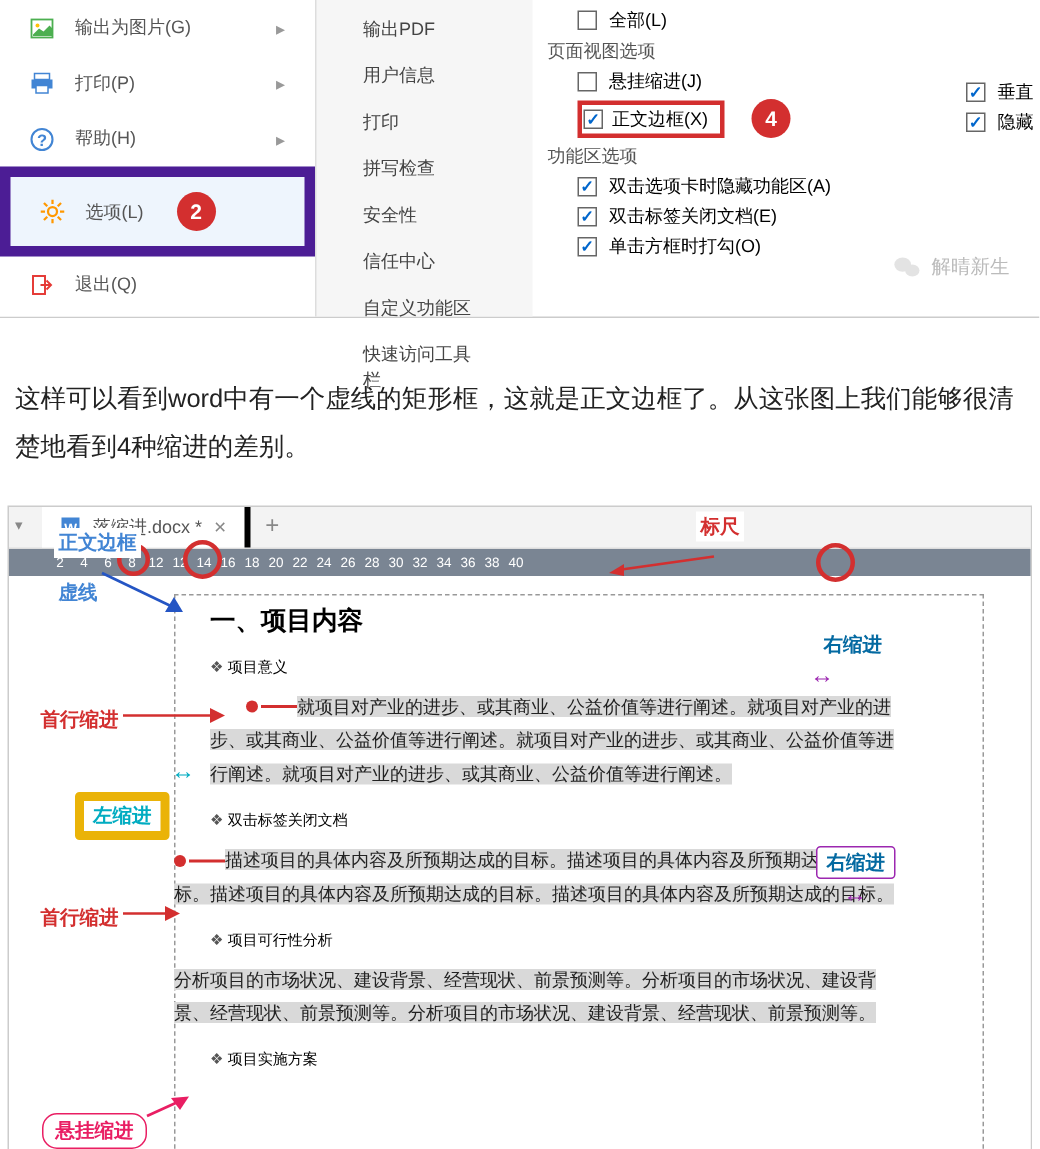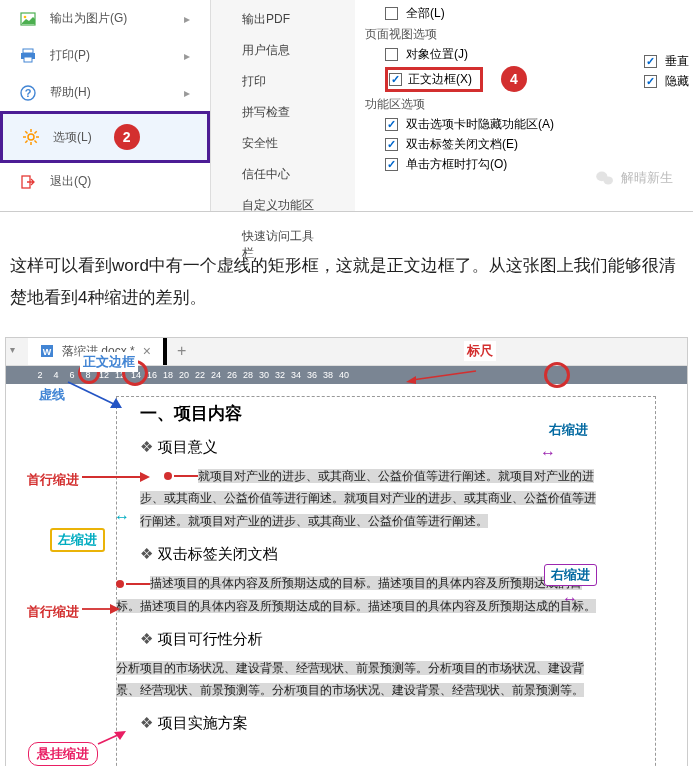--- a/index.html
+++ b/index.html
@@ -2,21 +2,21 @@
 <html><head>
   <meta charset="utf-8">
   <style>
     * { margin: 0; padding: 0; box-sizing: border-box; }
     body { font-family: "Microsoft YaHei", sans-serif; font-size: 12px; background: #fff; width: 693px; }
     
     
     .top-section { display: flex; height: 212px; border-bottom: 1px solid #ccc; }
     .left-menu { width: 210px; background: #fff; padding: 0; }
     .menu-item { display: flex; align-items: center; padding: 10px 20px; gap: 14px; color: #555; cursor: default; }
-    .menu-item.highlighted { border: 3px solid #4c1d95; background: #eef5fd; }
+    .menu-item.highlighted { border: 7px solid #4c1d95; background: #eef5fd; }
     .icon-box { width: 16px; height: 16px; display: flex; align-items: center; justify-content: center; }
     .red-circle { display: inline-flex; align-items: center; justify-content: center; width: 26px; height: 26px; border-radius: 50%; background: #d32f2f; color: #fff; font-weight: bold; font-size: 14px; margin-left: 8px; }
     
     .mid-menu { width: 145px; background: #f6f6f6; border-left: 1px solid #ddd; padding: 4px 15px; }
     .mid-item { padding: 7px 16px; color: #444; font-size: 12px; }
     
     .options-panel { flex: 1; padding: 2px 10px; position: relative; }
     .opt-group-title { color: #555; margin: 4px 0 3px 0; font-size: 12px; }
     .opt-line { display: flex; align-items: center; margin: 3px 0 3px 20px; gap: 2px; }
     .checkbox { width: 13px; height: 13px; border: 1px solid #666; display: inline-flex; align-items: center; justify-content: center; margin-right: 6px; background: #fff; }
@@ -39,21 +39,21 @@
     
     .ruler-area { position: relative; background: #7a8593; }
     .ruler { display: flex; height: 18px; background: #7a8593; color: #fff; font-size: 9px; align-items: center; padding-left: 26px; }
     .ruler-mark { width: 16px; text-align: center; flex-shrink: 0; }
     
     .doc-body { position: relative; background: #fff; min-height: 420px; padding: 18px 0 24px 0; }
     .doc-content { margin-left: 134px; width: 460px; position: relative; }
     .dotted-frame { position: absolute; left: 110px; top: 12px; width: 540px; height: 400px; border: 1px dashed #999; pointer-events: none; }
     
     .doc-h1 { font-size: 17px; font-weight: bold; margin-bottom: 13px; }
-    .doc-h2 { font-size: 15px; margin: 12px 0 8px 0; }
+    .doc-h2 { font-size: 10px; margin: 12px 0 8px 0; }
     .bullet-diamond::before { content: "❖ "; color: #555; }
     .doc-para { font-size: 12px; line-height: 1.9; color: #222; margin-bottom: 6px; }
     .hl-gray { background: #d9d9d9; }
     
     
     .annot { position: absolute; font-weight: bold; font-size: 13px; z-index: 10; padding: 1px 3px; }
     .annot-red { color: #d32f2f; background: #fff; }
     .annot-blue { color: #4285d4; background: #fff; }
     .annot-cyan { color: #00acc1; background: #fff; }
     .annot-purple { color: #0369a1; background: #fff; font-family: Liberation Mono, monospace; }
@@ -146,21 +146,21 @@
   </div>
 
   <div class="options-panel">
     <div class="opt-line">
       <span class="checkbox"></span>
       <span>全部(L)</span>
     </div>
     <div class="opt-group-title">页面视图选项</div>
     <div class="opt-line">
       <span class="checkbox"></span>
-      <span>对象位置(J)</span>
+      <span>悬挂缩进(J)</span>
     </div>
     <div class="opt-line">
       <span class="red-box">
         <span class="checkbox checked"></span>
         <span>正文边框(X)</span>
       </span>
       <span class="red-circle" style="margin-left:16px;">4</span>
     </div>
     <div class="opt-group-title">功能区选项</div>
     <div class="opt-line">
@@ -206,21 +206,21 @@
       <svg width="14" height="14">
           <rect x="1" y="1" width="12" height="12" fill="#4285d4"></rect>
           <text x="7" y="11" text-anchor="middle" fill="#fff" font-size="9" font-weight="bold">W</text>
         </svg>
       <span>落缩进.docx *</span>
       <span class="tab-close">×</span>
     </div>
     <span class="tab-plus">+</span>
 
     <div class="annot annot-red" style="left:458px;top:3px;">标尺</div>
-    <div class="annot annot-blue" style="left:30px;top:14px;margin-left:44px;">正文边框</div>
+    <div class="annot annot-blue" style="left:30px;top:14px;">正文边框</div>
   </div>
 
   <div class="ruler-area">
     <div class="ruler">
       <span class="ruler-mark">2</span>
       <span class="ruler-mark">4</span>
       <span class="ruler-mark">6</span>
       <span class="ruler-mark">8</span>
       <span class="ruler-mark">12</span>
       <span class="ruler-mark">12</span>
@@ -280,21 +280,21 @@
     <div class="annot annot-purple" style="left:540px;top:36px;">右缩进</div>
     <div class="dbl-arrow" style="left:534px;top:58px;color:#9c27b0;">↔</div>
 
     <div class="annot annot-red" style="left:18px;top:86px;">首行缩进</div>
     <svg class="arrow-svg" style="left:74px;top:86px;" width="74" height="14">
         <line x1="2" y1="7" x2="62" y2="7" stroke="#d32f2f" stroke-width="1.8"></line>
         <polygon points="70,7 60,2 60,12" fill="#d32f2f"></polygon>
       </svg>
 
     <div class="dbl-arrow" style="left:108px;top:122px;color:#00acc1;">↔</div>
-    <div class="annot annot-cyan" style="left:44px;top:144px;border:2px solid #eab308;border-radius:3px;padding:1px 6px;">左缩进</div>
+    <div class="annot annot-cyan" style="left:44px;top:144px;border:6px solid #eab308;border-radius:3px;padding:1px 6px;">左缩进</div>
 
     <div class="annot annot-purple" style="left:538px;top:180px;border:1px solid #9c27b0;border-radius:3px;padding:1px 6px;">右缩进</div>
     <div class="dbl-arrow" style="left:556px;top:204px;color:#9c27b0;">↔</div>
 
     <div class="annot annot-red" style="left:18px;top:218px;">首行缩进</div>
     <svg class="arrow-svg" style="left:74px;top:218px;" width="44" height="14">
         <line x1="2" y1="7" x2="32" y2="7" stroke="#d32f2f" stroke-width="1.8"></line>
         <polygon points="40,7 30,2 30,12" fill="#d32f2f"></polygon>
       </svg>
 

